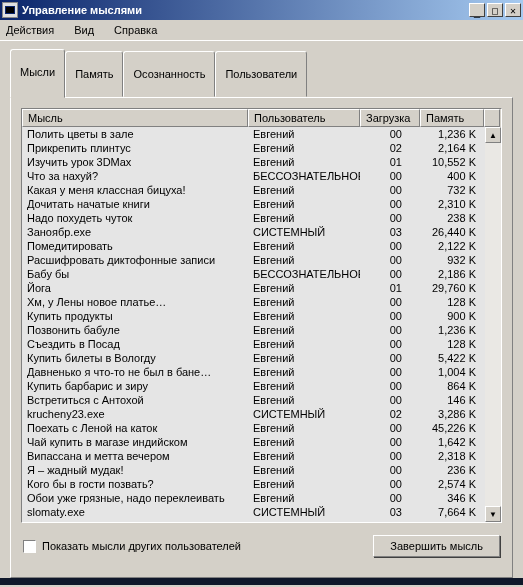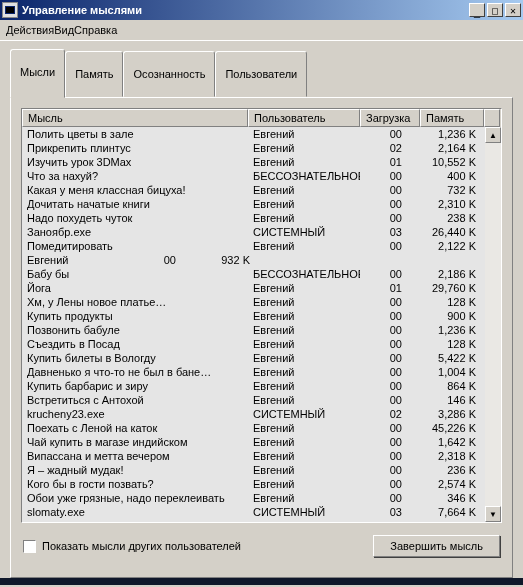--- a/index.html
+++ b/index.html
@@ -3,21 +3,21 @@
 <meta charset="utf-8">
 <style>
 * { box-sizing: border-box; font-family: Tahoma, sans-serif; font-size: 11px; }
 body { margin: 0; background: #D4D0C8; width: 523px; height: 587px; overflow: hidden; }
 .titlebar { background: linear-gradient(to right, #0A246A, #A6CAF0); height: 20px; display: flex; align-items: center; padding: 0 2px; color: white; }
 .titlebar-icon { width: 16px; height: 16px; background: #E0E0E0; border: 1px solid #888; margin-right: 4px; display: flex; align-items: center; justify-content: center; }
 .titlebar-icon-inner { width: 10px; height: 8px; background: #000; border: 1px solid #0A246A; }
 .titlebar-text { flex: 1; font-weight: bold; }
 .titlebar-btns { display: flex; gap: 0; }
 .titlebar-btn { width: 16px; height: 14px; background: #D4D0C8; border: 1px solid; border-color: #fff #404040 #404040 #fff; display: flex; align-items: center; justify-content: center; font-family: Marlett, monospace; font-size: 10px; color: black; margin-left: 2px; cursor: pointer; }
-.menubar { background: #D4D0C8; padding: 4px 6px; display: flex; gap: 0; border-bottom: 1px solid #fff; }
+.menubar { background: #D4D0C8; padding: 4px 6px; display: flex; gap: 20px; border-bottom: 1px solid #fff; }
 .menu-item { cursor: pointer; }
 .window-body { padding: 8px 10px 0 10px; }
 .tabs { display: flex; }
 .tab { padding: 16px 9px; background: #D4D0C8; border: 1px solid; border-color: #fff #808080 #D4D0C8 #fff; border-radius: 3px 3px 0 0; cursor: pointer; position: relative; }
 .tab.active { border-bottom-color: #D4D0C8; z-index: 2; padding-bottom: 4px; margin-bottom: -1px; }
 .tab.inactive { margin-top: 2px; }
 .tab-pane { border: 1px solid; border-color: #fff #808080 #808080 #fff; background: #D4D0C8; padding: 10px; position: relative; }
 .listview { background: #e5e5e5; border: 1px solid; border-color: #808080 #fff #fff #808080; height: 415px; display: flex; flex-direction: column; }
 .listview-header { display: flex; background: #D4D0C8; }
 .lv-col { border: 1px solid; border-color: #fff #808080 #808080 #fff; padding: 2px 5px; cursor: pointer; white-space: nowrap; overflow: hidden; }
@@ -132,20 +132,21 @@
               <div class="lv-cell c2">03</div>
               <div class="lv-cell c3">26,440 K</div>
             </div>
             <div class="lv-row">
               <div class="lv-cell c0">Помедитировать</div>
               <div class="lv-cell c1">Евгений</div>
               <div class="lv-cell c2">00</div>
               <div class="lv-cell c3">2,122 K</div>
             </div>
             <div class="lv-row">
+              <div class="lv-cell c0">Расшифровать диктофонные записи</div>
               <div class="lv-cell c1">Евгений</div>
               <div class="lv-cell c2">00</div>
               <div class="lv-cell c3">932 K</div>
             </div>
             <div class="lv-row">
               <div class="lv-cell c0">Бабу бы</div>
               <div class="lv-cell c1">БЕССОЗНАТЕЛЬНОЕ</div>
               <div class="lv-cell c2">00</div>
               <div class="lv-cell c3">2,186 K</div>
             </div>

